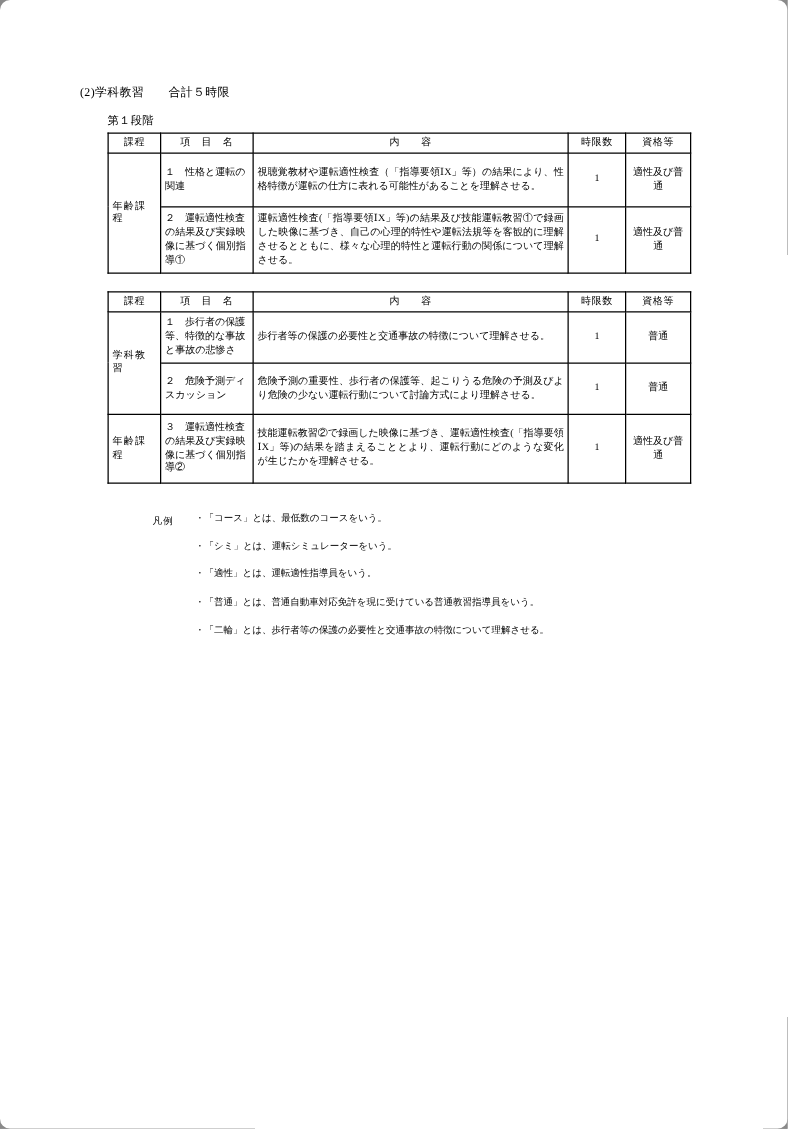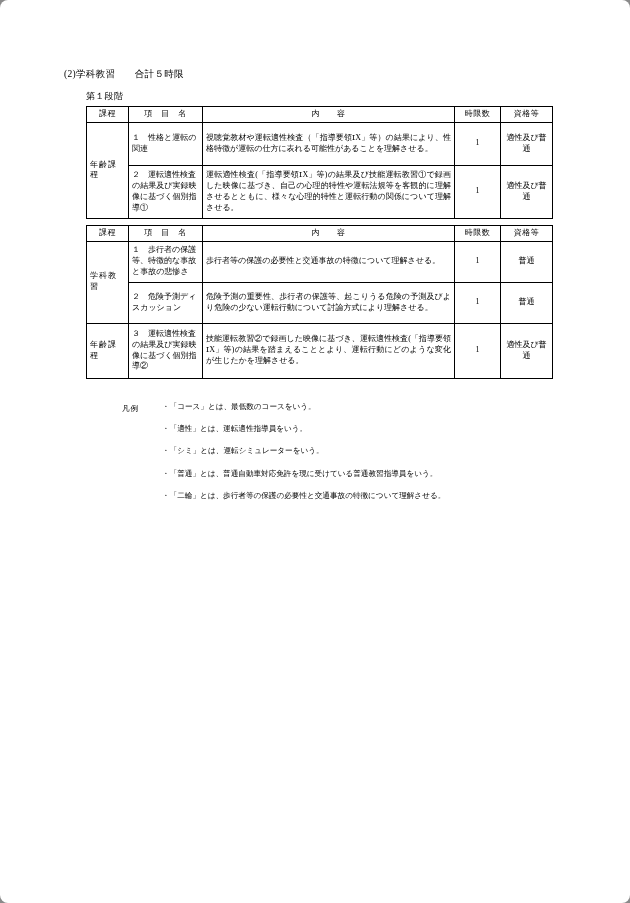--- a/index.html
+++ b/index.html
@@ -33,21 +33,21 @@
     margin: 0 0 9px 0;
     white-space: pre;
   }
   .stage-label {
     font-size: 9px;
     margin: 0 0 3px 22px;
     letter-spacing: 0.3px;
   }
   .tbl-wrap {
     margin-left: 22px;
-    margin-bottom: 6px;
+    margin-bottom: 14px;
   }
   table.ktable {
     border-collapse: collapse;
     width: 466px;
     table-layout: fixed;
   }
   table.ktable td, table.ktable th {
     border: 1px solid #000000;
     padding: 2px 3px;
     vertical-align: middle;
@@ -108,21 +108,21 @@
   }
   .legend .legend-title {
     position: absolute;
     left: 0;
     top: 2px;
     font-size: 7.6px;
     letter-spacing: 1px;
   }
   .legend ul {
     list-style: none;
-    margin: 6px;
+    margin: 0;
     padding: 0 0 0 34px;
   }
   .legend li {
     margin-bottom: 14px;
     white-space: pre;
     font-size: 7.6px;
   }
 </style>
 </head>
 <body>
@@ -207,21 +207,21 @@
             <td class="c-qual">適性及び普通</td>
           </tr>
         </tbody>
       </table>
     </div>
 
     <div class="legend">
       <div class="legend-title">凡例</div>
       <ul>
         <li>・「コース」とは、最低数のコースをいう。</li>
+        <li>・「シミ」とは、運転シミュレーターをいう。</li>
         <li>・「適性」とは、運転適性指導員をいう。</li>
-        <li>・「シミ」とは、運転シミュレーターをいう。</li>
         <li>・「普通」とは、普通自動車対応免許を現に受けている普通教習指導員をいう。</li>
         <li>・「二輪」とは、歩行者等の保護の必要性と交通事故の特徴について理解させる。</li>
       </ul>
     </div>
 
   </div>
 </div>
 
 </body></html>

